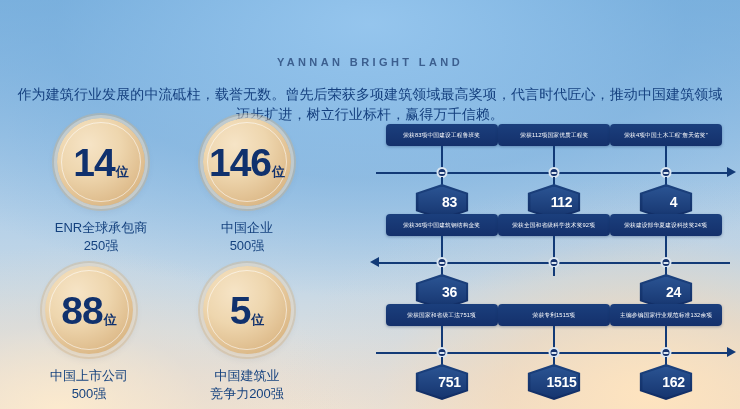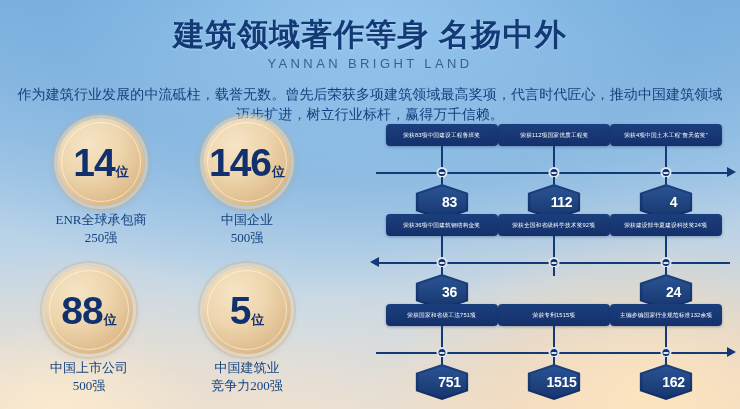--- a/index.html
+++ b/index.html
@@ -17,21 +17,21 @@
       linear-gradient(180deg,#7cb1dd 0%,#8dbbe2 18%,#a3c7e6 38%,#b6d1e8 55%,#c6d8e6 70%,#d7dde0 82%,#e6dfd6 92%,#efe2d2 100%);
   }
   
   .title{
     position:absolute;left:0;top:14px;width:740px;text-align:center;
     font-size:31px;font-weight:bold;color:#123a77;letter-spacing:1px;
     text-shadow:0 1px 2px rgba(255,255,255,.35);
   }
   .subtitle-en{
     position:absolute;left:0;top:56px;width:740px;text-align:center;
-    font-size:13px;color:#3c5f8f;letter-spacing:3.4px;font-weight:400;
+    font-size:11px;color:#3c5f8f;letter-spacing:3.4px;font-weight:700;
   }
   .lede{
     position:absolute;left:14px;top:84px;width:712px;text-align:center;
     font-size:14px;color:#15407f;line-height:1.45;letter-spacing:.1px;
   }
   
   .stats{position:absolute;left:8px;top:118px;width:340px;height:285px;}
   .stat{position:absolute;width:158px;text-align:center;}
   .stat.s0{left:14px;top:0;}
   .stat.s1{left:160px;top:0;}
@@ -47,21 +47,21 @@
   .coin::after{
     content:"";position:absolute;inset:4px;border-radius:50%;
     border:1px solid rgba(255,255,255,.55);
   }
   .coin-inner{position:relative;display:flex;align-items:baseline;justify-content:center;z-index:2;}
   .coin-num{
     font-size:39px;font-weight:bold;color:#10316d;line-height:1;letter-spacing:-1px;
   }
   .coin-unit{font-size:13px;font-weight:bold;color:#10316d;margin-left:1px;}
   .stat-label{
-    margin-top:5px;font-size:13px;color:#14417e;line-height:1.35;font-weight:500;font-family:Liberation Serif, serif;
+    margin-top:13px;font-size:13px;color:#14417e;line-height:1.35;font-weight:500;
   }
   
   .timelines{position:absolute;left:372px;top:124px;width:362px;height:276px;}
   .tl-row{position:relative;height:90px;}
   .tl-axis{
     position:absolute;left:4px;right:4px;top:48px;height:2px;background:#123a77;
   }
   .tl-arrow{position:absolute;top:43px;width:0;height:0;
     border-top:5px solid transparent;border-bottom:5px solid transparent;}
   .tl-arrow.right{right:-2px;border-left:9px solid #123a77;}
@@ -112,21 +112,20 @@
   }
   .tl-badge-num{
     position:relative;z-index:2;color:#fff;font-size:14px;font-weight:bold;letter-spacing:-.3px;
   }
 </style>
 </head>
 <body>
 
 <div id="stage">
 
-  <div class="title">建筑领域著作等身  名扬中外</div>
   <div class="subtitle-en">YANNAN BRIGHT LAND</div>
   <div class="lede">作为建筑行业发展的中流砥柱，载誉无数。曾先后荣获多项建筑领域最高奖项，代言时代匠心，推动中国建筑领域迈步扩进，树立行业标杆，赢得万千信赖。</div>
 
   <div class="stats">
 
     <div class="stat s0">
       <div class="coin">
         <div class="coin-inner">
           <span class="coin-num">14</span>
           <span class="coin-unit">位</span>

